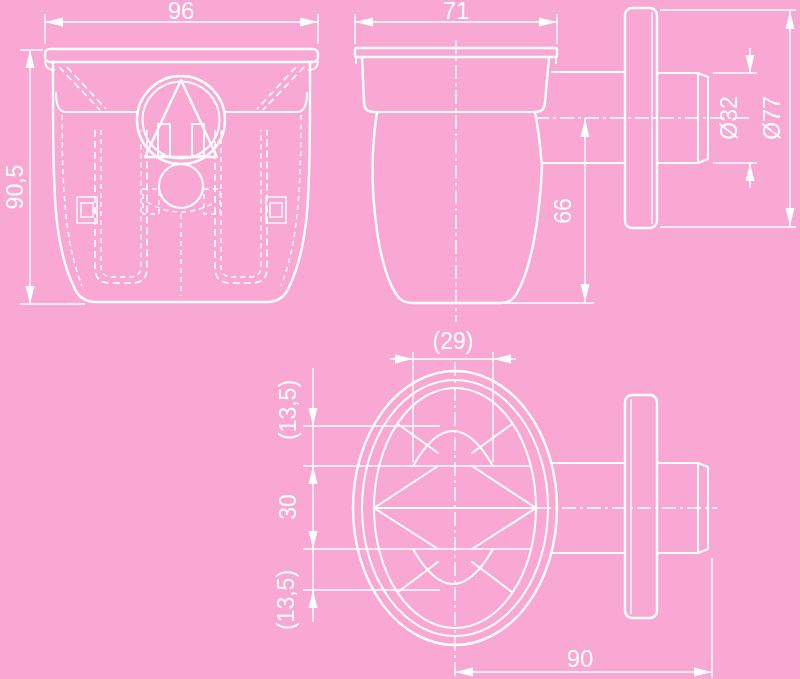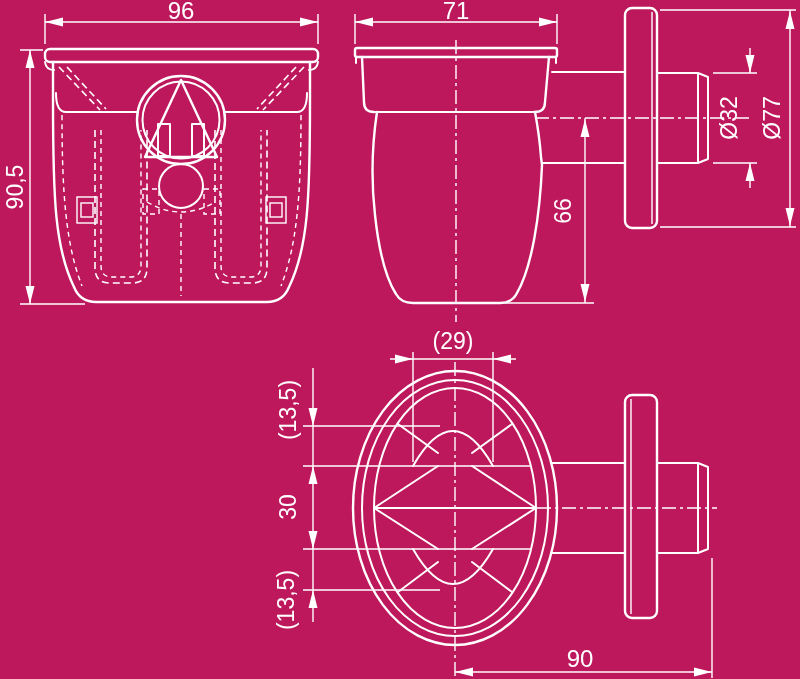--- a/index.html
+++ b/index.html
@@ -1,16 +1,16 @@
 <!DOCTYPE html>
 <html><head>
 <meta charset="utf-8">
 <style>
   html,body{margin:0;padding:0;background:#000;}
-  .stage{position:relative;width:800px;height:679px;background:#be185d;overflow:hidden;}
+  .stage{position:relative;width:800px;height:679px;background:#f9a8d4;overflow:hidden;}
   svg{display:block;}
   
   .ol{fill:none;stroke:#fff;stroke-width:2.4;stroke-linejoin:round;stroke-linecap:round;}
   .md{fill:none;stroke:#fff;stroke-width:2;stroke-linejoin:round;stroke-linecap:round;}
   .tn{fill:none;stroke:#fff;stroke-width:1.4;stroke-linecap:butt;}
   .hid{fill:none;stroke:#fff;stroke-width:1.6;stroke-dasharray:7 4;}
   .hid2{fill:none;stroke:#fff;stroke-width:1.4;stroke-dasharray:5 4;}
   .cl{fill:none;stroke:#fff;stroke-width:1.4;stroke-dasharray:14 4 3 4;}
   .arr{fill:#fff;stroke:none;}
   text{fill:#fff;font-family:"Liberation Sans",sans-serif;font-size:24px;text-anchor:middle;dominant-baseline:central;}

